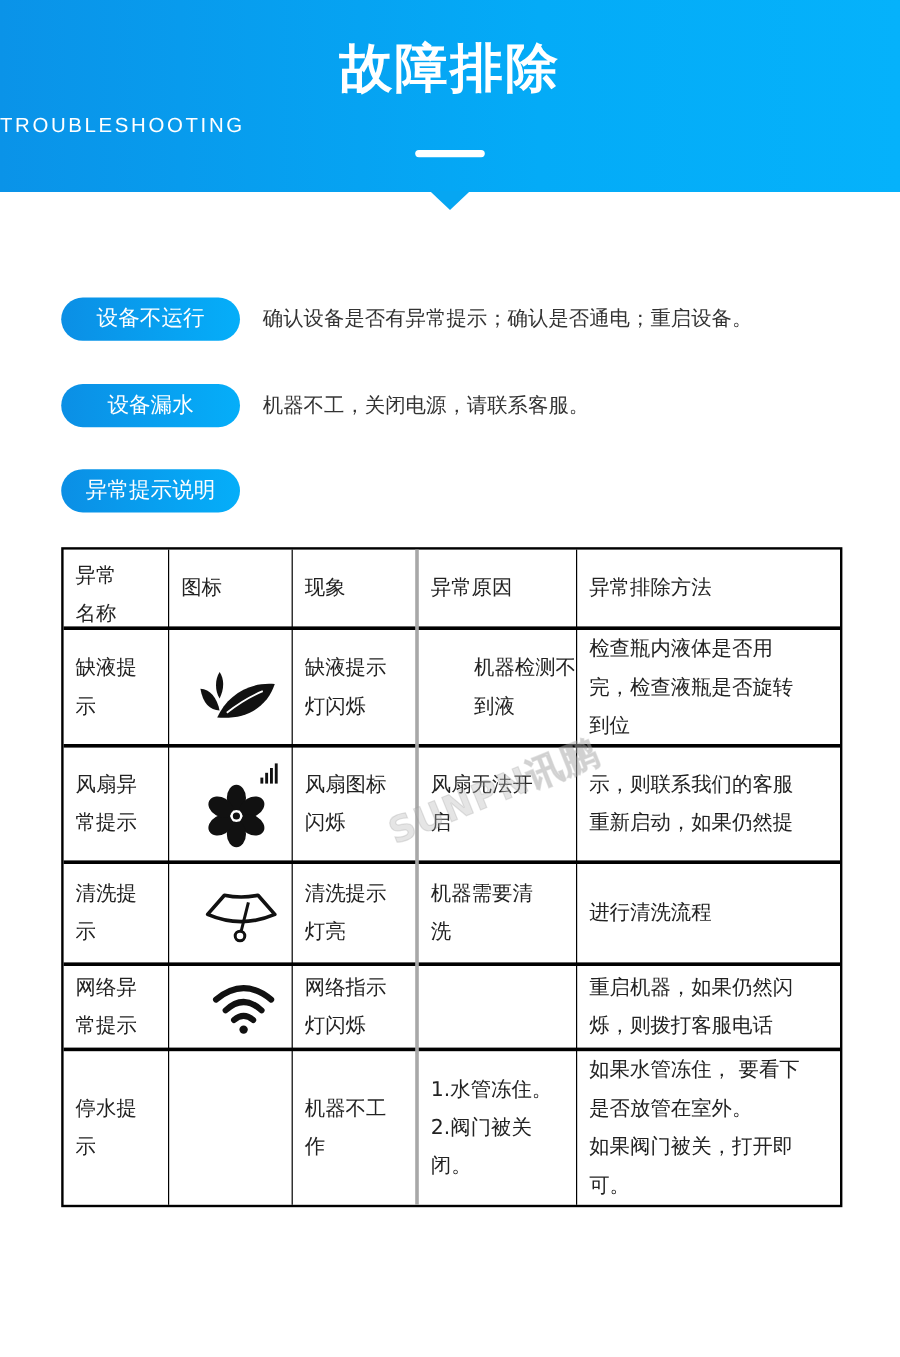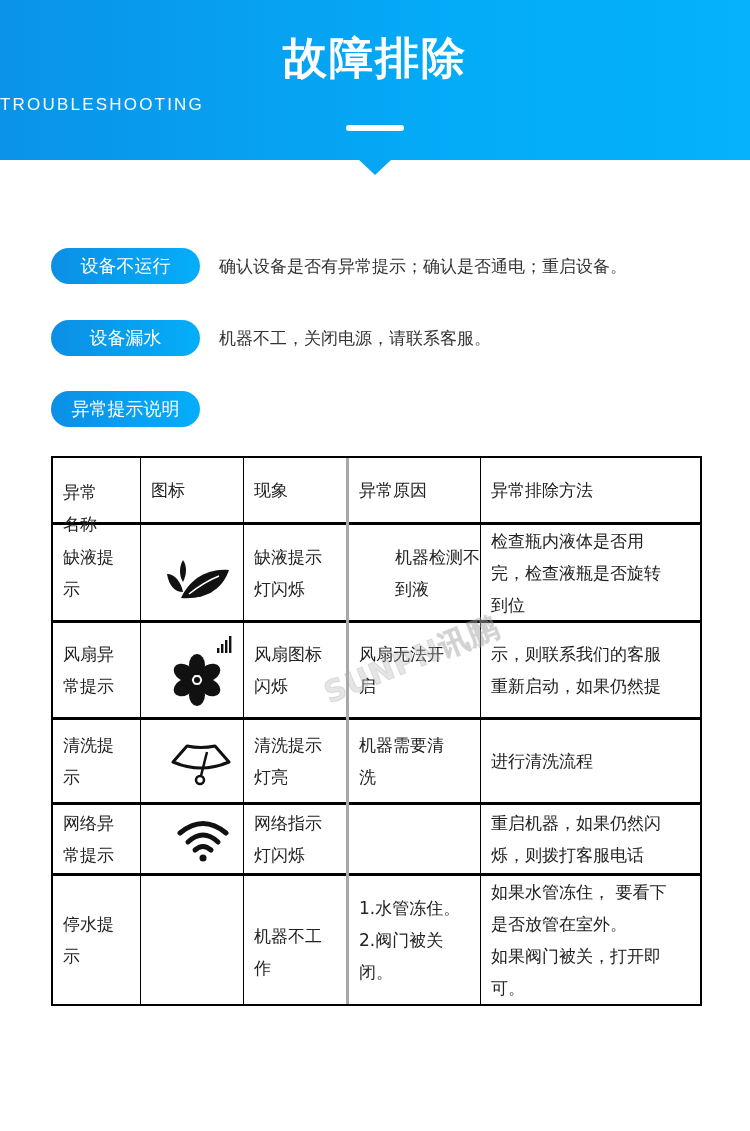--- a/index.html
+++ b/index.html
@@ -85,21 +85,21 @@
   <div class="hline" style="top:162px;"></div>
   <div class="hline" style="top:259px;"></div>
   <div class="hline" style="top:344px;"></div>
   <div class="hline" style="top:415px;"></div>
 
   <div class="vline" style="left:87px;"></div>
   <div class="vline" style="left:190px;"></div>
   <div class="vline gray" style="left:293px;"></div>
   <div class="vline" style="left:427px;"></div>
 
-  <div class="cell" style="left:0;top:12px;width:87px;height:75px;">
+  <div class="cell" style="left:0;top:0;width:87px;height:75px;">
     <div>
       <span>异常</span>
       <span>名称</span>
     </div>
   </div>
   <div class="cell" style="left:88px;top:0;width:102px;height:64px;">
     <span>图标</span>
   </div>
   <div class="cell" style="left:191px;top:0;width:102px;height:64px;">
     <span>现象</span>
@@ -245,21 +245,21 @@
         <span>烁，则拨打客服电话</span>
       </div>
   </div>
 
   <div class="cell" style="left:0;top:418px;width:87px;height:128px;">
     <div>
         <span>停水提</span>
         <span>示</span>
       </div>
   </div>
-  <div class="cell" style="left:191px;top:418px;width:102px;height:128px;margin-top:12px;">
+  <div class="cell" style="left:191px;top:418px;width:102px;height:128px;">
     <div>
         <span>机器不工</span>
         <span>作</span>
       </div>
   </div>
   <div class="cell" style="left:296px;top:418px;width:131px;height:128px;">
     <div>
         <span>1.水管冻住。</span>
         <span>2.阀门被关</span>
         <span>闭。</span>

